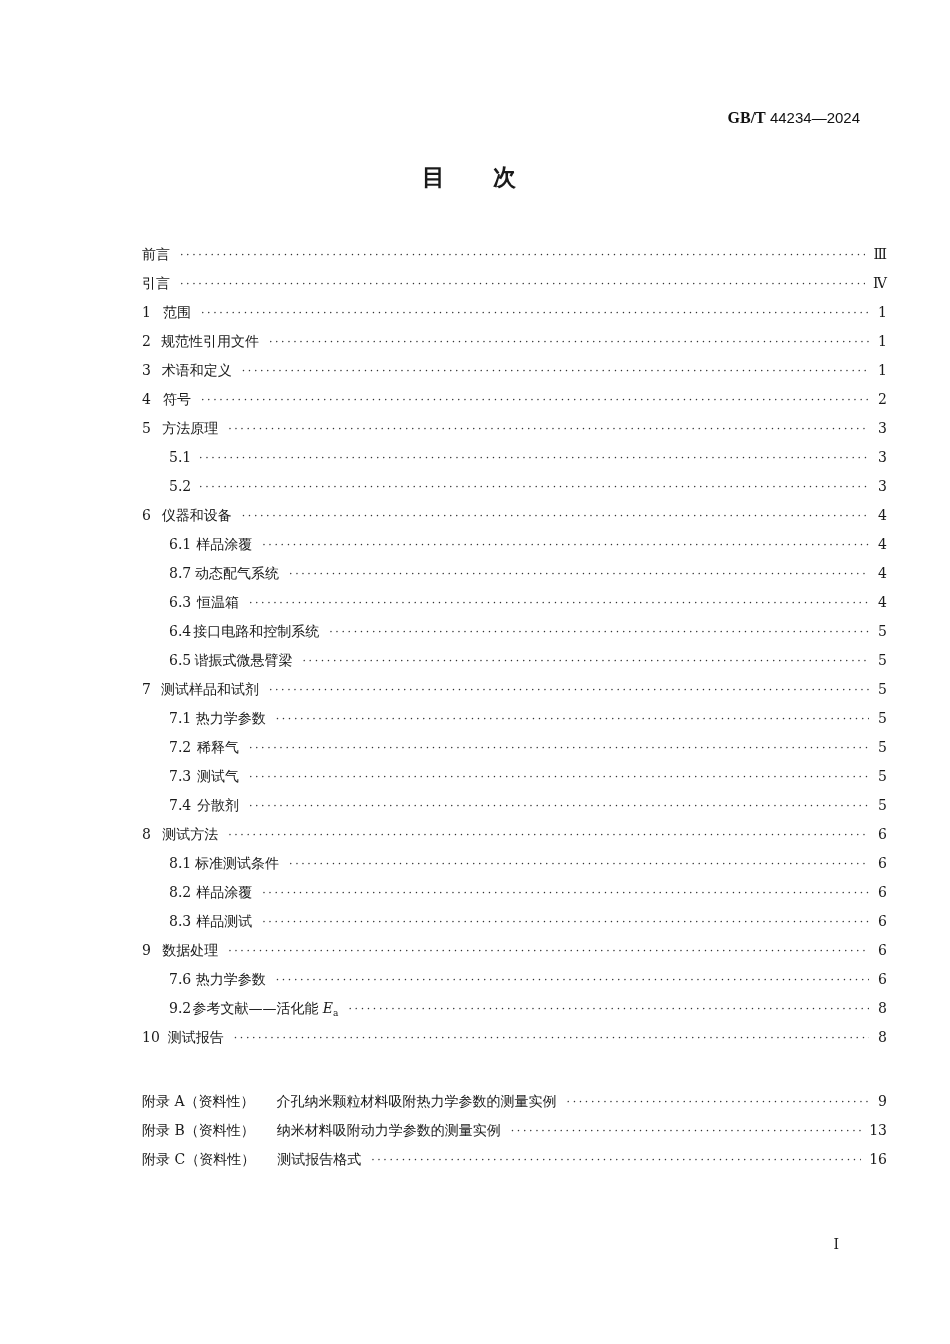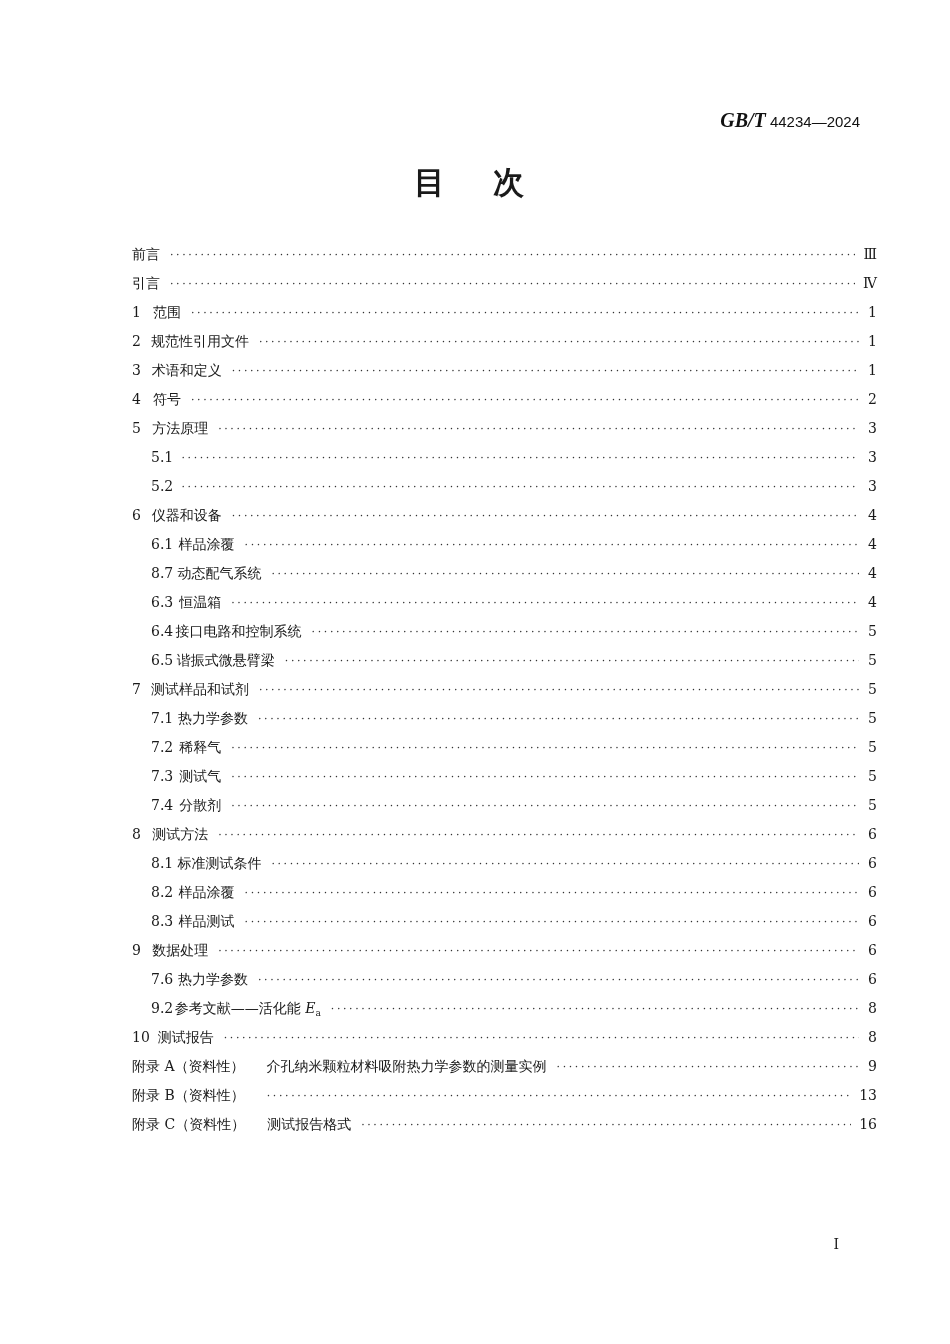--- a/index.html
+++ b/index.html
@@ -6,40 +6,40 @@
     body {
       width: 950px; height: 1344px; position: relative; overflow: hidden;
       font-family: "DejaVu Serif", "Liberation Serif", serif;
       color: #1a1a1a;
     }
     .std-number {
       position: absolute; top: 109px; right: 90px;
       font-family: "Liberation Sans", "DejaVu Sans", sans-serif;
       font-size: 15px; color: #111;
     }
-    .std-number .prefix { font-family: "Liberation Serif", serif; font-weight: bold; font-size: 20px; font-style: italic; }
+    .std-number .prefix { font-family: "Liberation Serif", serif; font-weight: bold; font-size: 16px; }
     .toc-title {
       position: absolute; top: 162px; left: 0; width: 950px; text-align: center;
-      font-family: "DejaVu Sans", sans-serif; font-size: 31px; font-weight: bold;
+      font-family: "DejaVu Sans", sans-serif; font-size: 23px; font-weight: bold;
       letter-spacing: 48px; padding-left: 36px; box-sizing: border-box;
     }
     .toc {
-      position: absolute; top: 240px; left: 132px; width: 745px;
+      position: absolute; top: 240px; left: 142px; width: 745px;
     }
     .toc-row {
       display: flex; align-items: baseline; height: 29px; line-height: 29px;
       font-size: 14px; white-space: nowrap;
     }
     .toc-row.level-2 { padding-left: 19px; }
     .toc-num { display: inline-block; }
     .level-1 .toc-num { width: 28px; }
     .level-1.wide .toc-num { width: 36px; }
-    .level-2 .toc-num { width: 40px; }
+    .level-2 .toc-num { width: 40px; margin-left: 8px; }
     .toc-label { flex: 0 0 auto; padding-right: 10px; }
-    .toc-app-prefix { flex: 0 0 auto; padding-right: 22px; }
+    .toc-app-prefix { flex: 0 0 auto; padding-right: 22px; margin-top: 35px; }
     .toc-leader {
       flex: 1 1 auto; overflow: hidden; color: #333;
       font-size: 11px; letter-spacing: 2.6px;
     }
     .toc-leader::before {
       content: "··················································································································································";
     }
     .toc-page { flex: 0 0 auto; padding-left: 8px; min-width: 10px; text-align: right; }
     .sub { font-size: 9px; vertical-align: -3px; font-style: normal; }
     .ital { font-style: italic; }
@@ -222,20 +222,21 @@
       <span class="toc-page">8</span>
     </div>
     <div class="toc-row level-1">
       <span class="toc-app-prefix">附录 A（资料性）</span>
       <span class="toc-label"><span>介孔纳米颗粒材料吸附热力学参数的测量实例</span></span>
       <span class="toc-leader"></span>
       <span class="toc-page">9</span>
     </div>
     <div class="toc-row level-1">
       <span class="toc-app-prefix">附录 B（资料性）</span>
+      <span class="toc-label"><span>纳米材料吸附动力学参数的测量实例</span></span>
       <span class="toc-leader"></span>
       <span class="toc-page">13</span>
     </div>
     <div class="toc-row level-1">
       <span class="toc-app-prefix">附录 C（资料性）</span>
       <span class="toc-label"><span>测试报告格式</span></span>
       <span class="toc-leader"></span>
       <span class="toc-page">16</span>
     </div>
   </div>

